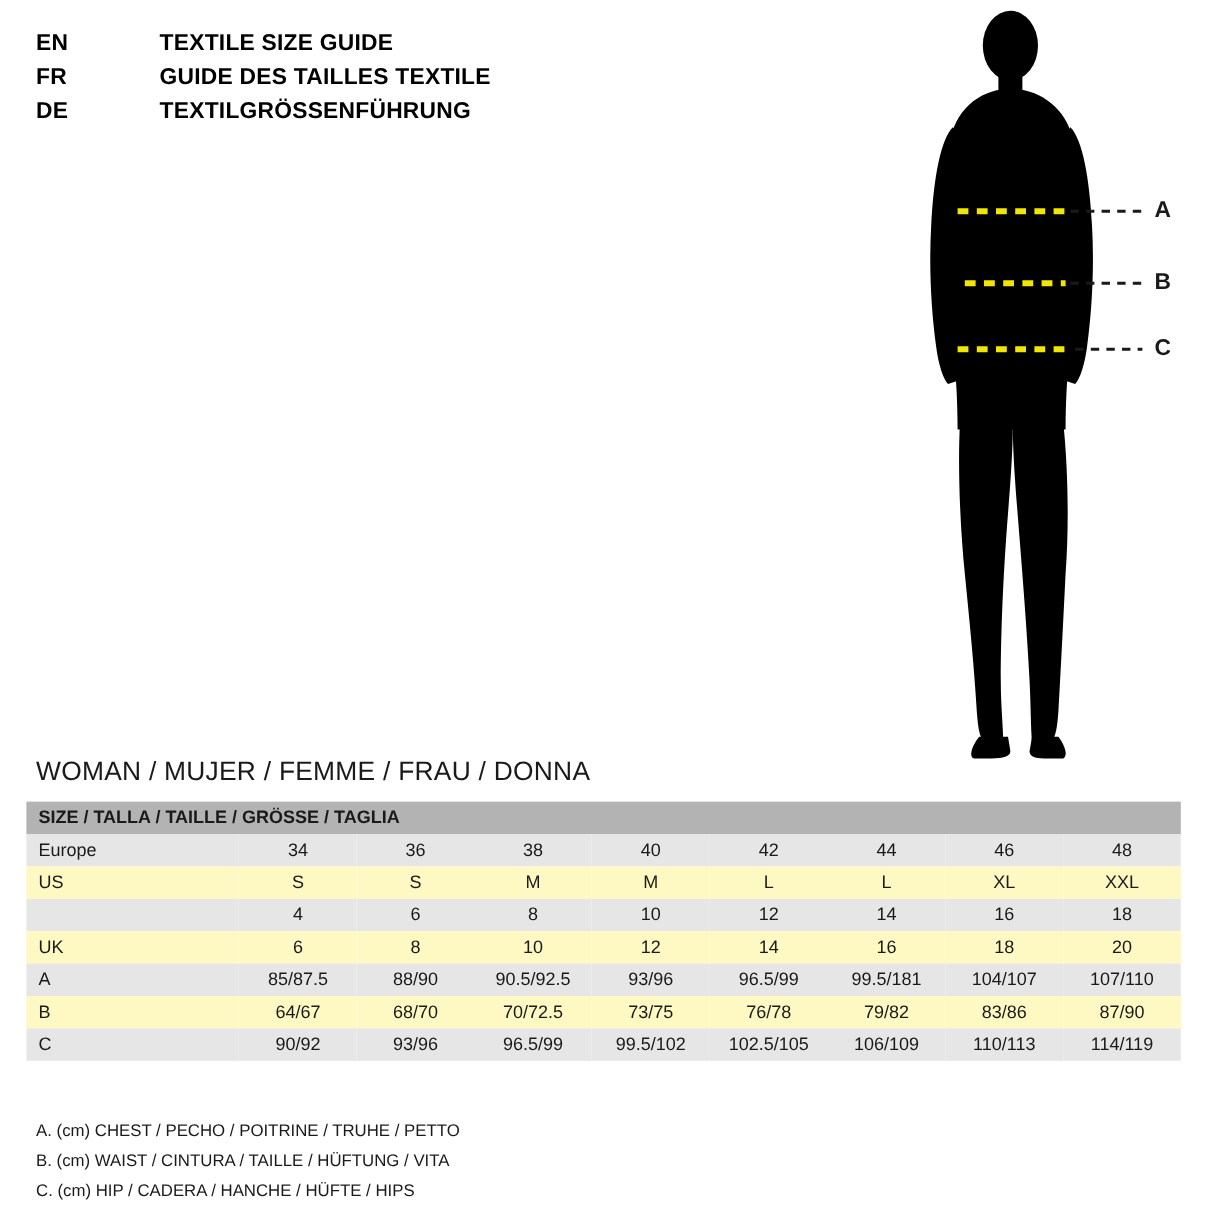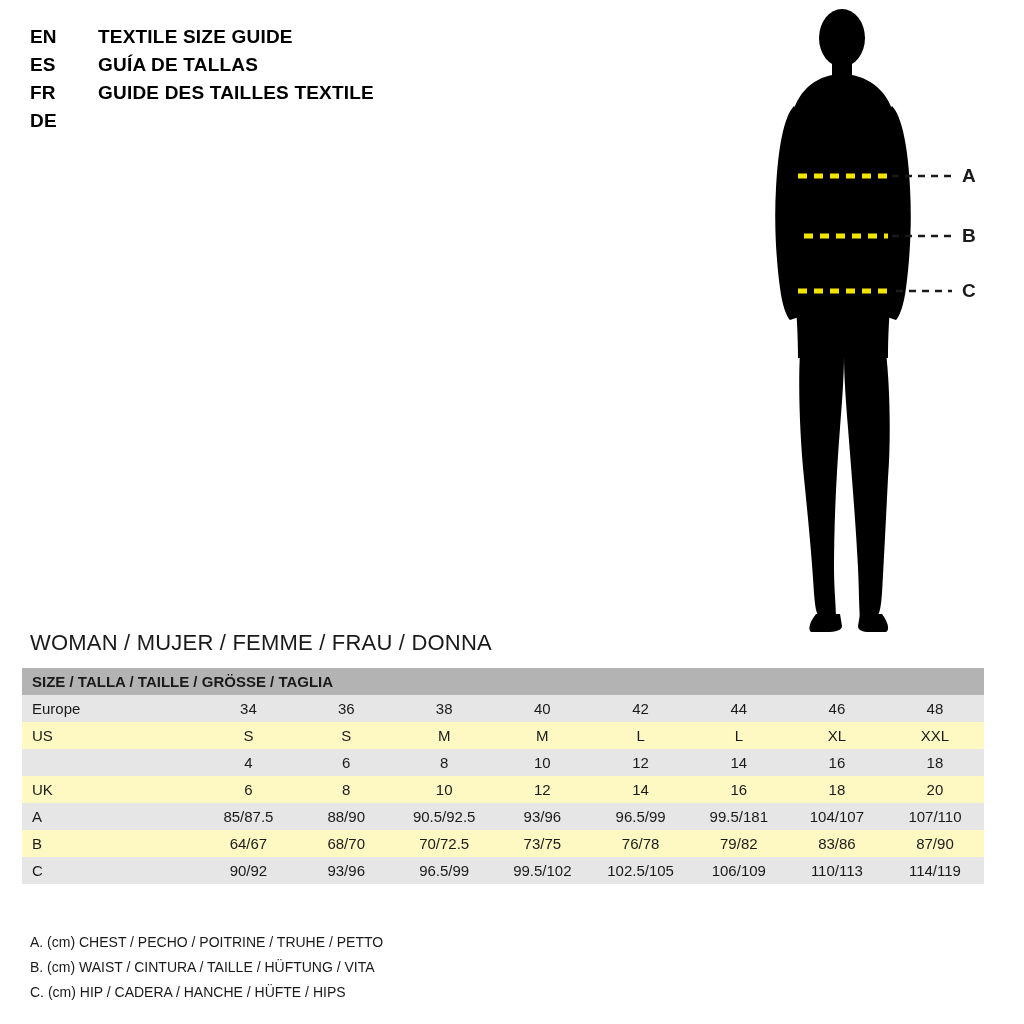--- a/index.html
+++ b/index.html
@@ -32,20 +32,21 @@
     letter-spacing: 0.2px;
     color: #000000;
   }
   .title-lang {
     width: 68px;
     flex: 0 0 68px;
   }
   .title-text {
     flex: 1 1 auto;
     white-space: nowrap;
+    margin-left: 35px;
   }
 
   
   #figure-block {
     position: absolute;
     left: 720px;
     top: 8px;
     width: 290px;
     height: 630px;
   }
@@ -121,31 +122,28 @@
     white-space: nowrap;
   }
 </style>
 </head>
 <body>
 
 <div id="title-block">
   <div class="title-row">
     <span class="title-lang">EN</span>
     <span class="title-text">TEXTILE SIZE GUIDE</span>
-  </div>
-  <div class="title-row">
-    <span class="title-lang">ES</span>
-    <span class="title-text">GUÍA DE TALLAS</span>
   </div>
   <div class="title-row">
     <span class="title-lang">FR</span>
     <span class="title-text">GUIDE DES TAILLES TEXTILE</span>
   </div>
   <div class="title-row">
     <span class="title-lang">DE</span>
+    <span class="title-text">TEXTILGRÖSSENFÜHRUNG</span>
   </div>
 </div>
 
 <div id="figure-block">
   <svg id="figure-svg" width="290" height="630" viewBox="0 0 290 630">
 
     <g fill="#000000">
 
       <ellipse cx="122" cy="30" rx="23" ry="29"></ellipse>
 

